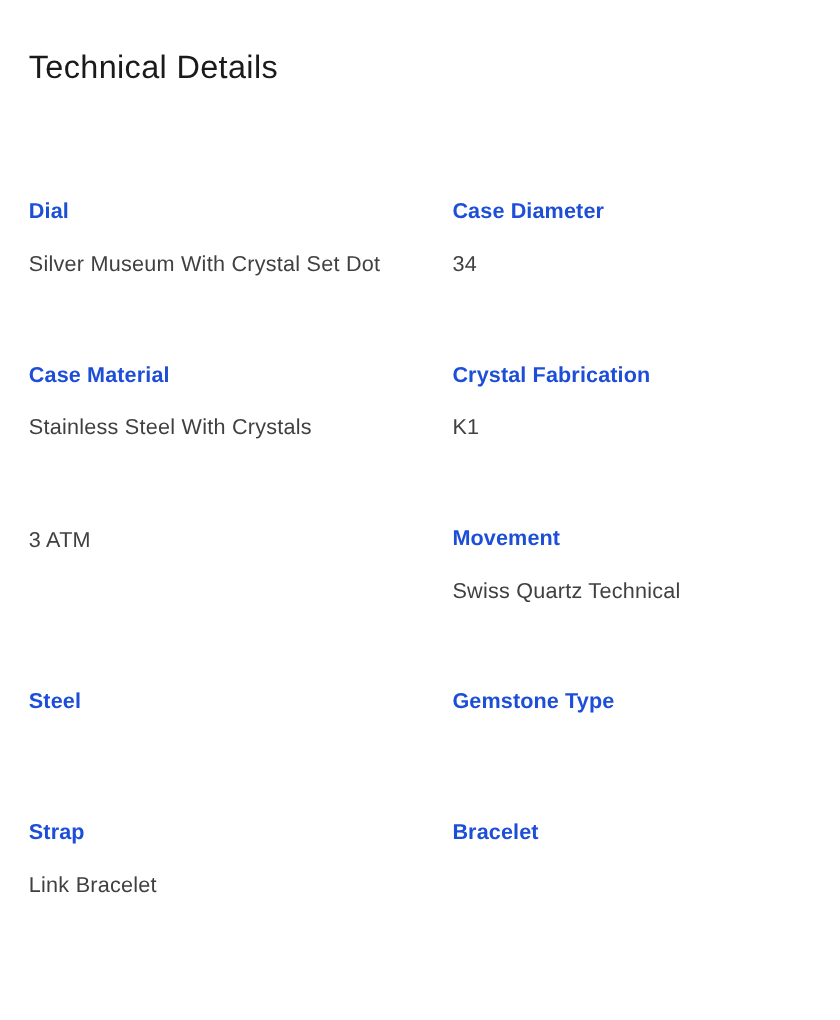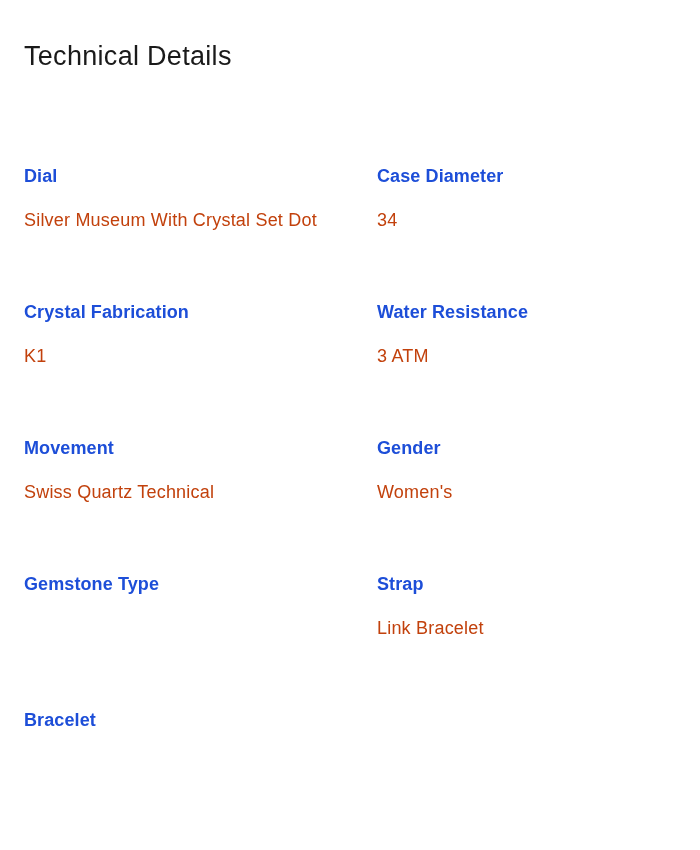--- a/index.html
+++ b/index.html
@@ -35,60 +35,62 @@
     line-height: 22px;
     letter-spacing: 0.1px;
     margin-bottom: 20px;
     color: #1d4ed8;
   }
   .spec-value {
     font-size: 18px;
     font-weight: 400;
     line-height: 27px;
     letter-spacing: 0.2px;
-    color: #c2410c;
+    color: #404040;
   }
 </style>
 </head>
 <body>
 
 <div class="container">
   <h1 class="page-title">Technical Details</h1>
 
   <div class="specs-grid">
 
     <div class="spec-item">
       <div class="spec-label">Dial</div>
       <div class="spec-value">Silver Museum With Crystal Set Dot</div>
     </div>
 
     <div class="spec-item">
       <div class="spec-label">Case Diameter</div>
       <div class="spec-value">34</div>
     </div>
 
+    <div class="spec-item">
+      <div class="spec-label">Case Material</div>
+      <div class="spec-value">Stainless Steel With Crystals</div>
+    </div>
 
     <div class="spec-item">
       <div class="spec-label">Crystal Fabrication</div>
       <div class="spec-value">K1</div>
     </div>
 
     <div class="spec-item">
-      <div class="spec-label">Water Resistance</div>
       <div class="spec-value">3 ATM</div>
     </div>
 
     <div class="spec-item">
       <div class="spec-label">Movement</div>
       <div class="spec-value">Swiss Quartz Technical</div>
     </div>
 
     <div class="spec-item">
-      <div class="spec-label">Gender</div>
-      <div class="spec-value">Women's</div>
+      <div class="spec-label">Steel</div>
     </div>
 
     <div class="spec-item">
       <div class="spec-label">Gemstone Type</div>
     </div>
 
     <div class="spec-item">
       <div class="spec-label">Strap</div>
       <div class="spec-value">Link Bracelet</div>
     </div>

